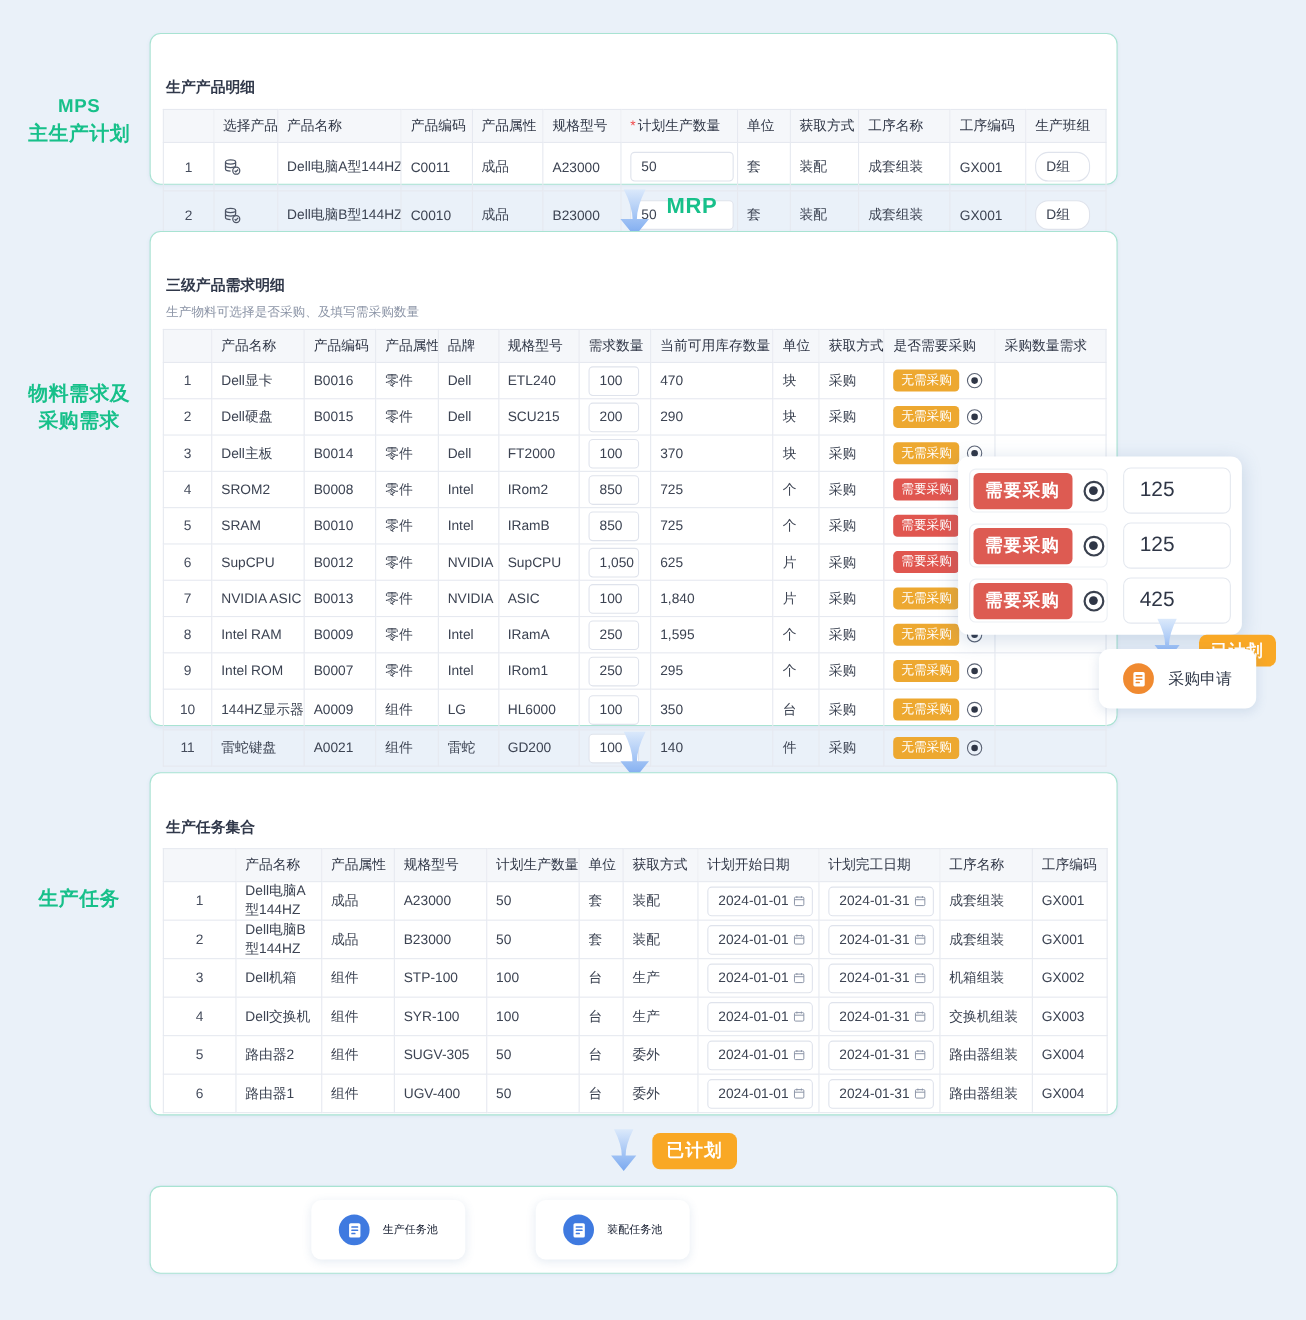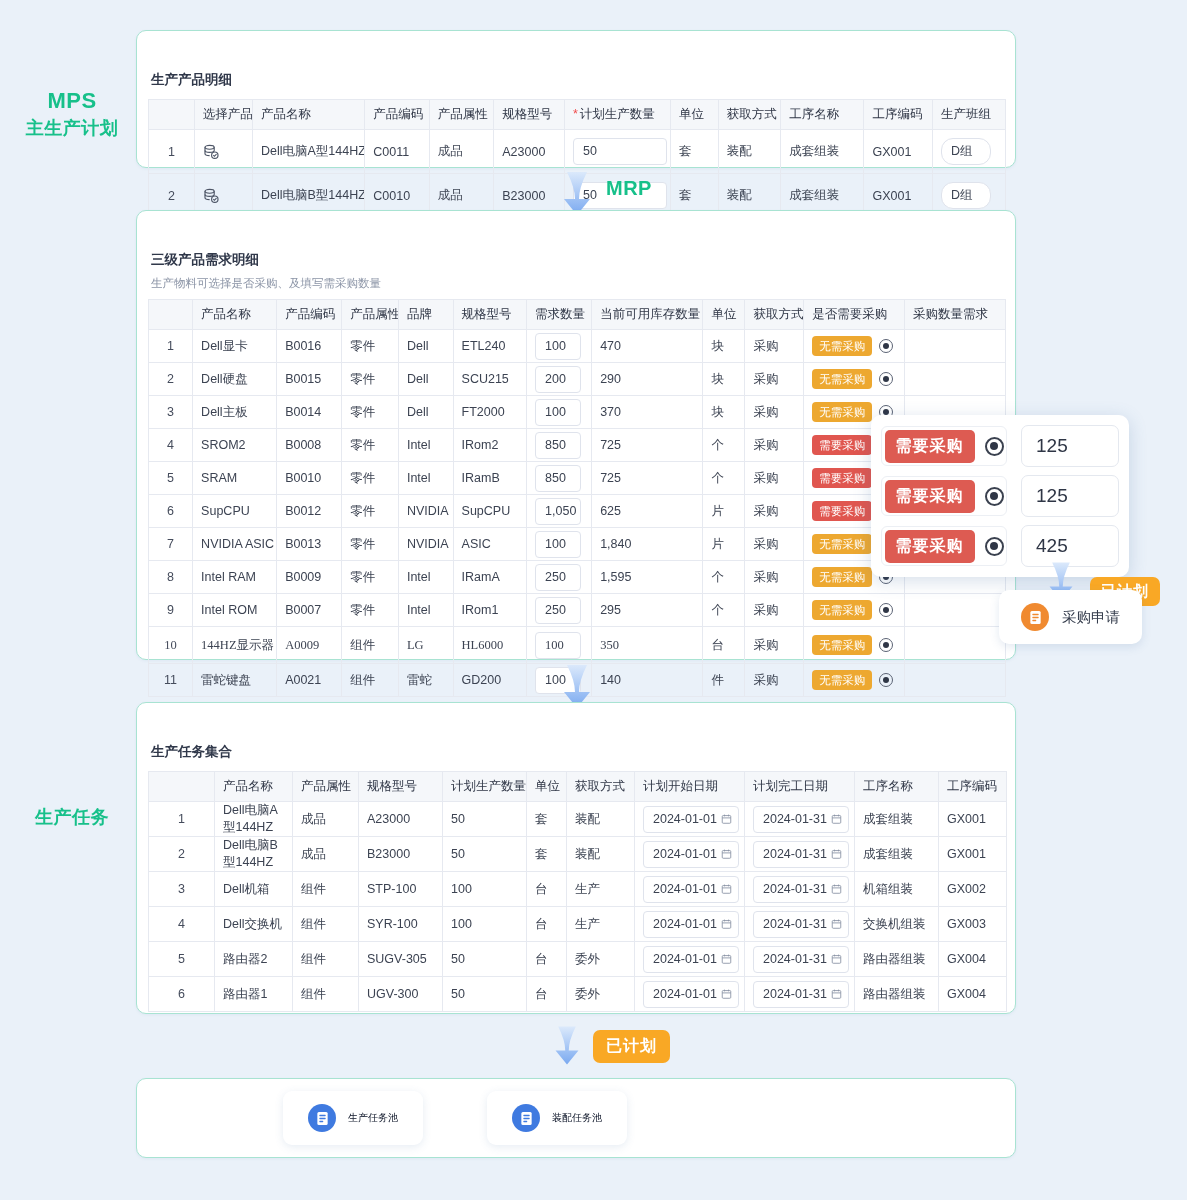--- a/index.html
+++ b/index.html
@@ -13,21 +13,21 @@
 
   
   .stage-label {
     position: absolute;
     color: #17c08a;
     font-weight: bold;
     text-align: center;
     line-height: 1.35;
     letter-spacing: .5px;
   }
-  .stage-label .en { font-size: 22px; }
+  .stage-label .en { font-size: 17px; }
   .stage-label .cn { font-size: 18px; }
   #label-mps   { left: 8px; top: 86px;  width: 128px; }
   #label-mrp   { left: 8px; top: 346px; width: 128px; }
   #label-task  { left: 8px; top: 805px; width: 128px; }
 
   
   .panel {
     position: absolute;
     background: #fff;
     border: 1px solid #b9dcf0;
@@ -211,20 +211,24 @@
       <stop offset="100%" stop-color="#7aa9f0"></stop>
     </linearGradient>
   </defs>
 </svg>
 
 <div class="page">
 
   <div class="stage-label" id="label-mps">
     <div class="en">MPS</div>
     <div class="cn">主生产计划</div>
+  </div>
+  <div class="stage-label" id="label-mrp">
+    <div class="cn">物料需求及</div>
+    <div class="cn">采购需求</div>
   </div>
   <div class="stage-label" id="label-task">
     <div class="cn">生产任务</div>
   </div>
 
   <div class="panel teal" id="mps-panel" style="left:136px; top:30px; width:880px; height:138px;">
     <div class="panel-title">生产产品明细</div>
     <table class="grid" id="mps-table" style="width:858px;">
       <colgroup>
         <col style="width:44px">
@@ -505,21 +509,21 @@
             <td>个</td>
             <td>采购</td>
             <td>
               <div class="buycell">
                 <span class="tag amber">无需采购</span>
                 <span class="radio"></span>
               </div>
             </td>
             <td></td>
           </tr>
-          <tr style="height: 37px; font-family: Liberation Serif, serif;">
+          <tr style="height: 37px;">
             <td class="idx">10</td>
             <td>144HZ显示器</td>
             <td>A0009</td>
             <td>组件</td>
             <td>LG</td>
             <td>HL6000</td>
             <td><span class="cellinput num">100</span></td>
             <td>350</td>
             <td>台</td>
             <td>采购</td>
@@ -723,21 +727,21 @@
                   <rect x="1.8" y="3" width="12.4" height="11.2" rx="1.4"></rect>
                   <path d="M1.8 6.4h12.4M5 1.6v2.6M11 1.6v2.6"></path>
                 </svg></span></td>
             <td>路由器组装</td>
             <td>GX004</td>
           </tr>
           <tr style="height: 35px;">
             <td class="idx">6</td>
             <td>路由器1</td>
             <td>组件</td>
-            <td>UGV-300</td>
+            <td>UGV-400</td>
             <td>50</td>
             <td>台</td>
             <td>委外</td>
             <td><span class="cellinput date">2024-01-01<svg class="cal-ico" viewBox="0 0 16 16" fill="none" stroke="#8b94a6" stroke-width="1.3">
                   <rect x="1.8" y="3" width="12.4" height="11.2" rx="1.4"></rect>
                   <path d="M1.8 6.4h12.4M5 1.6v2.6M11 1.6v2.6"></path>
                 </svg></span></td>
             <td><span class="cellinput date">2024-01-31<svg class="cal-ico" viewBox="0 0 16 16" fill="none" stroke="#8b94a6" stroke-width="1.3">
                   <rect x="1.8" y="3" width="12.4" height="11.2" rx="1.4"></rect>
                   <path d="M1.8 6.4h12.4M5 1.6v2.6M11 1.6v2.6"></path>

